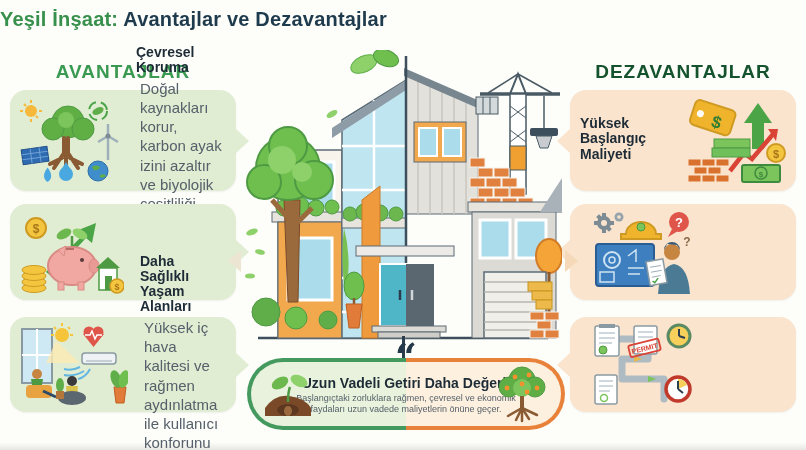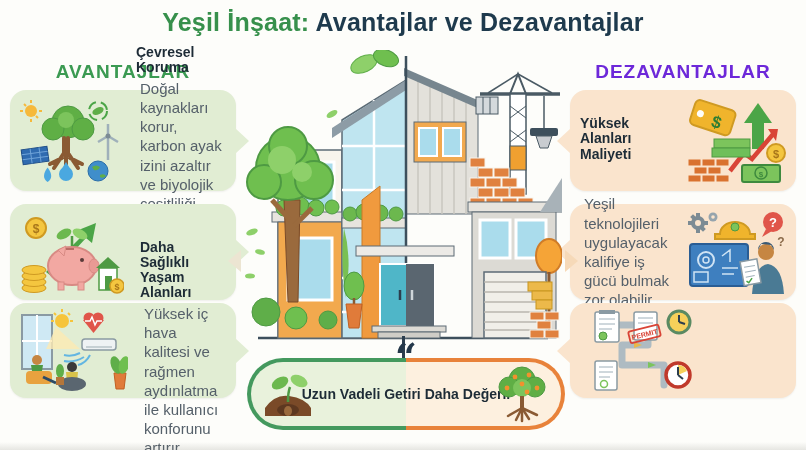--- a/index.html
+++ b/index.html
@@ -1,33 +1,33 @@
 <!DOCTYPE html>
 <html><head>
 <meta charset="utf-8">
 <style>
   html,body{margin:0;padding:0;}
   body{width:806px;height:450px;position:relative;overflow:hidden;
        background:#fdfdfa;font-family:"Liberation Sans",sans-serif;}
-  .page-title{position:absolute;top:8px;left:0;width:806px;text-align:center;
-       font-size:25px;font-weight:bold;color:#1e3a4d;letter-spacing:.2px;}
+  .page-title{position:absolute;top:8px;left:0;width:806px;
+       font-size:20px;font-weight:bold;color:#1e3a4d;letter-spacing:.2px;}
   .page-title .hl{color:#37904c;}
   .col-header{position:absolute;top:61px;width:226px;text-align:center;
        font-size:19px;font-weight:bold;letter-spacing:1px;}
   #adv-header{left:10px;color:#3b9a52;}
-  #dis-header{left:570px;color:#6d28d9;}
+  #dis-header{left:570px;color:#14532d;}
   .card{position:absolute;width:226px;border-radius:16px;display:flex;align-items:center;
        padding:6px 10px;box-sizing:border-box;gap:12px;box-shadow:0 1px 2px rgba(0,0,0,.06);}
   .card.adv{left:10px;background:#e1edd3;}
   .card.dis{left:570px;background:#fae4cd;}
   .card.adv::after{content:"";position:absolute;right:-13px;top:50%;transform:translateY(-50%);
        width:0;height:0;border:13px solid transparent;border-left:14px solid #e1edd3;border-right:0;}
   .card.dis::after{content:"";position:absolute;left:-13px;top:50%;transform:translateY(-50%);
        width:0;height:0;border:13px solid transparent;border-right:14px solid #fae4cd;border-left:0;}
-  .r1{top:90px;height:101px;} .r2{top:204px;height:96px;} .r3{top:303px;height:95px;}
+  .r1{top:90px;height:101px;} .r2{top:204px;height:96px;} .r3{top:317px;height:95px;}
   .cicon{flex:0 0 auto;display:flex;align-items:center;justify-content:center;}
   .ctext h3{margin:0 0 3px;font-size:14px;line-height:1.08;color:#1d2b36;font-weight:bold;}
   .ctext p{margin:4px;font-size:15px;line-height:1.28;color:#55606a;}
   .building{position:absolute;left:244px;top:50px;}
   .connector{position:absolute;left:402px;top:336px;width:3px;height:26px;background:#2c3e4e;}
   .chev{position:absolute;top:250px;width:0;height:0;border:11px solid transparent;}
   .chev-left{left:228px;border-right:13px solid #ece5d2;border-left:0;}
   .chev-right{left:565px;border-left:13px solid #f6d9b8;border-right:0;}
   .pill{position:absolute;left:247px;top:358px;width:318px;height:72px;border-radius:40px;
        background:linear-gradient(90deg,#44995e 0 50%,#e8823a 50% 100%);padding:4px;box-sizing:border-box;}
@@ -171,21 +171,21 @@
     </svg>
   </div>
   <div class="ctext">
     <h3>Daha Sağlıklı Yaşam Alanları</h3>
     <p>Yüksek iç hava kalitesi ve rağmen aydınlatma ile kullanıcı konforunu artırır.</p>
   </div>
 </div>
 
 <div class="card dis r1">
   <div class="ctext">
-    <h3>Yüksek Alanları Maliyeti</h3>
+    <h3>Yüksek Başlangıç Maliyeti</h3>
   </div>
   <div class="cicon">
     <svg width="100" height="84" viewBox="0 0 100 84">
       <rect x="66" y="20" width="12" height="30" fill="#4ba547"></rect>
       <polygon points="58,24 86,24 72,4" fill="#4ba547"></polygon>
       <polyline points="44,72 58,54 66,60 88,34" fill="none" stroke="#d94436" stroke-width="4.5"></polyline>
       <polygon points="82,30 92,30 90,42" fill="#d94436"></polygon>
       <rect x="28" y="40" width="36" height="9" fill="#7cc45c" stroke="#4e9a43"></rect>
       <rect x="26" y="49" width="38" height="9" fill="#6fbf5a" stroke="#4e9a43"></rect>
       <g transform="rotate(18 28 18)">
@@ -207,21 +207,20 @@
       <text x="90" y="59" font-size="11" font-weight="bold" fill="#a8761a" text-anchor="middle">$</text>
       <rect x="56" y="66" width="38" height="17" rx="2" fill="#7cc45c" stroke="#3e8a3e" stroke-width="2"></rect>
       <circle cx="75" cy="74" r="6" fill="none" stroke="#3e8a3e" stroke-width="1.5"></circle>
       <text x="75" y="78" font-size="8" font-weight="bold" fill="#3e8a3e" text-anchor="middle">$</text>
     </svg>
   </div>
 </div>
 
 <div class="card dis r2">
   <div class="ctext">
-    <p>Yeşil teknolojileri uygulayacak kalifiye iş gücü bulmak zor olabilir.</p>
   </div>
   <div class="cicon">
     <svg width="100" height="84" viewBox="0 0 100 84">
       <g fill="#7c8b94">
           <circle cx="12" cy="13" r="7"></circle>
           <rect x="10" y="3" width="4" height="20"></rect>
           <rect x="2" y="11" width="20" height="4"></rect>
           <rect x="5" y="5" width="4" height="4" transform="rotate(45 7 7)"></rect>
           <rect x="15" y="17" width="4" height="4" transform="rotate(45 17 19)"></rect>
         </g>
@@ -447,20 +446,21 @@
     <svg class="pill-art left" width="54" height="48" viewBox="0 0 54 48">
       <path d="M4 38 q10 -14 24 -12 q16 2 22 12 v8 h-46 z" fill="#7a4a28"></path>
       <ellipse cx="27" cy="40" rx="11" ry="6" fill="#5d3820"></ellipse>
       <ellipse cx="27" cy="41" rx="4" ry="5" fill="#9a6a3d"></ellipse>
       <path d="M27 32 q0 -10 2 -15" stroke="#4e9a43" stroke-width="2.5" fill="none"></path>
       <ellipse cx="19" cy="13" rx="9" ry="5.5" fill="#6cb84e" transform="rotate(-30 19 13)"></ellipse>
       <ellipse cx="38" cy="11" rx="9" ry="5.5" fill="#8ed06a" transform="rotate(25 38 11)"></ellipse>
     </svg>
     <div class="pill-text">
       <h3>Uzun Vadeli Getiri Daha Değerli</h3>
+      <p>Başlangıçtaki zorluklara rağmen, çevresel ve ekonomik faydaları uzun vadede maliyetlerin önüne geçer.</p>
     </div>
     <svg class="pill-art right" width="62" height="60" viewBox="0 0 62 60">
       <circle cx="31" cy="16" r="13" fill="#5fae45" stroke="#4e9a43"></circle>
       <circle cx="18" cy="23" r="10" fill="#5fae45" stroke="#4e9a43"></circle>
       <circle cx="44" cy="23" r="10" fill="#5fae45" stroke="#4e9a43"></circle>
       <circle cx="31" cy="24" r="9" fill="#7cc45c"></circle>
       <g fill="#f2912e">
           <circle cx="24" cy="13" r="2.4"></circle>
           <circle cx="38" cy="11" r="2.4"></circle>
           <circle cx="16" cy="24" r="2.4"></circle>

